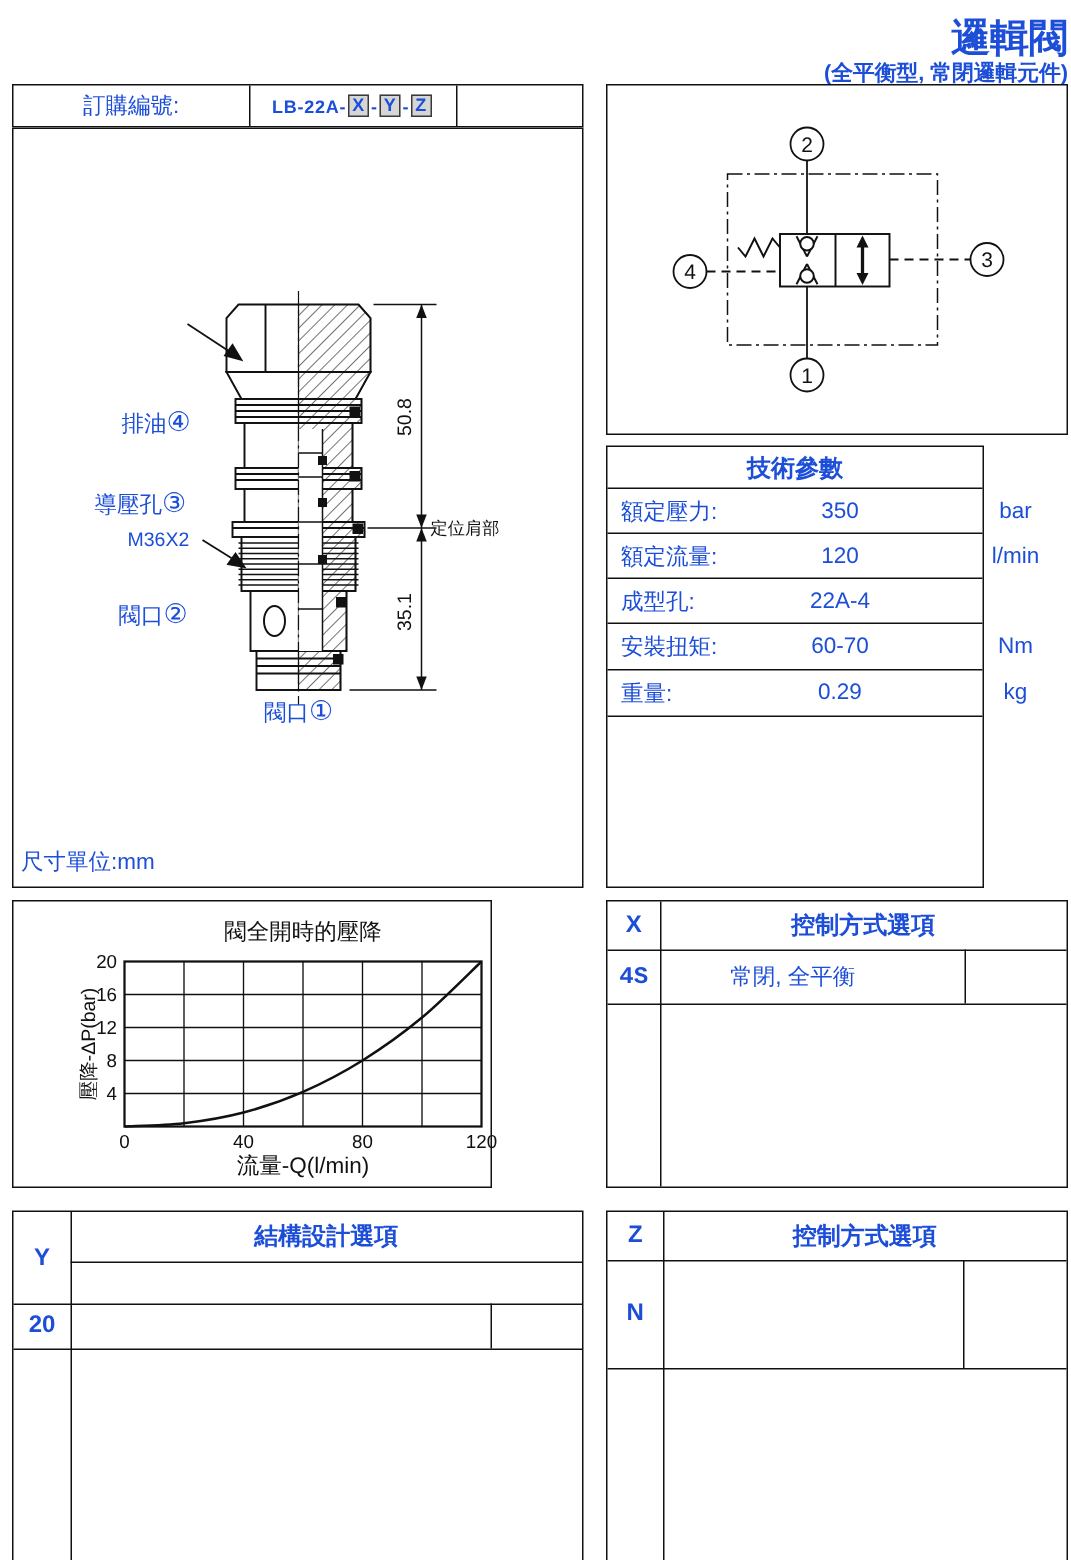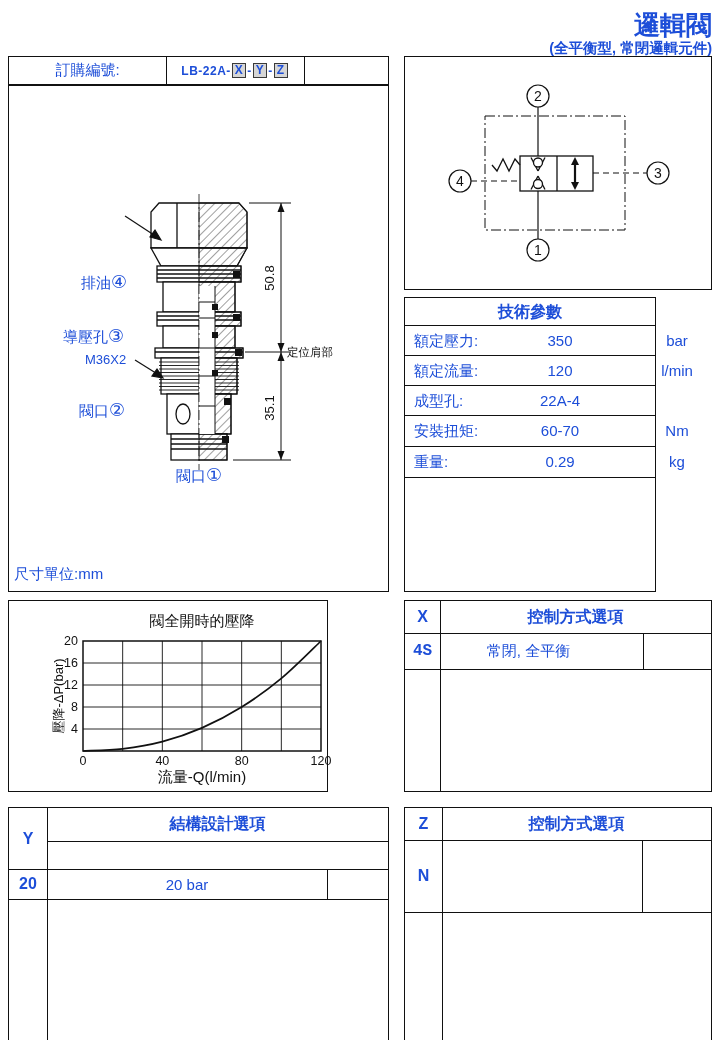--- a/index.html
+++ b/index.html
@@ -309,21 +309,20 @@
     <div class="hline" style="top:68px;"></div>
   </div>
 
   <div class="box" style="left:8px;top:795px;width:381px;height:242px;">
     <div class="vline" style="left:38px;"></div>
     <div class="abs code-cell" style="left:0;top:0;width:38px;height:61px;">Y</div>
     <div class="abs desc-cell" style="left:38px;top:0;right:0;height:33px;font-weight:bold;font-size:16px;">結構設計選項</div>
     <div class="hline" style="left:38px;right:0;top:33px;"></div>
     <div class="hline" style="top:61px;"></div>
     <div class="abs code-cell" style="left:0;top:61px;width:38px;height:30px;">20</div>
-    <div class="abs desc-cell" style="left:38px;top:61px;width:280px;height:30px;">20 bar</div>
     <div class="vline" style="left:318px;top:61px;bottom:auto;height:30px;"></div>
     <div class="hline" style="top:91px;"></div>
   </div>
 
   <div class="box" style="left:404px;top:795px;width:308px;height:242px;">
     <div class="vline" style="left:37px;"></div>
     <div class="abs code-cell" style="left:0;top:0;width:37px;height:32px;">Z</div>
     <div class="abs desc-cell" style="left:37px;top:0;right:0;height:32px;font-weight:bold;font-size:16px;">控制方式選項</div>
     <div class="hline" style="top:32px;"></div>
     <div class="abs code-cell" style="left:0;top:32px;width:37px;height:72px;">N</div>

